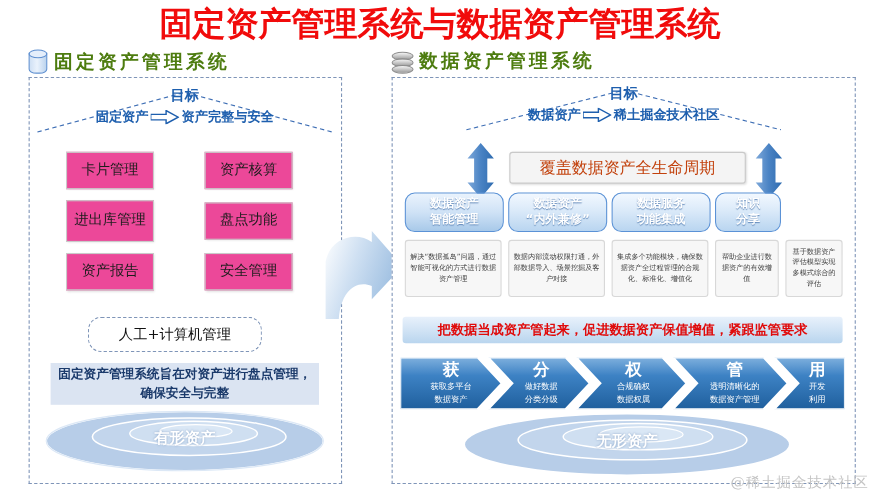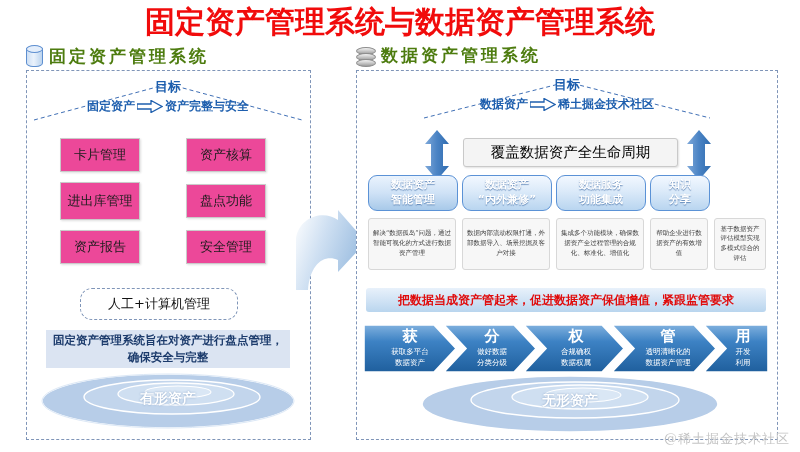--- a/index.html
+++ b/index.html
@@ -114,21 +114,21 @@
   #ripple-right .rlabel{top:18px;}
 
   
   #big-arrow{position:absolute;left:294px;top:208px;width:74px;height:104px;}
 
   
   .life-box{
     position:absolute;left:463px;top:138px;width:213px;height:27px;
     background:#f4f4f4;border:1px solid #c9c9c9;border-radius:3px;
     display:flex;align-items:center;justify-content:center;
-    font-size:14.5px;color:#000000;box-shadow:1px 1px 2px rgba(0,0,0,.12);
+    font-size:14.5px;color:#c2410c;box-shadow:1px 1px 2px rgba(0,0,0,.12);
     font-family:"DejaVu Sans","Liberation Sans",sans-serif;
   }
   .vert-arrow{position:absolute;width:26px;height:50px;}
   #varrow-left{left:424px;top:130px;}
   #varrow-right{left:686px;top:130px;}
 
   
   .cap{
     position:absolute;top:175px;height:34px;
     border:1.4px solid #5b92d6;border-radius:9px;

